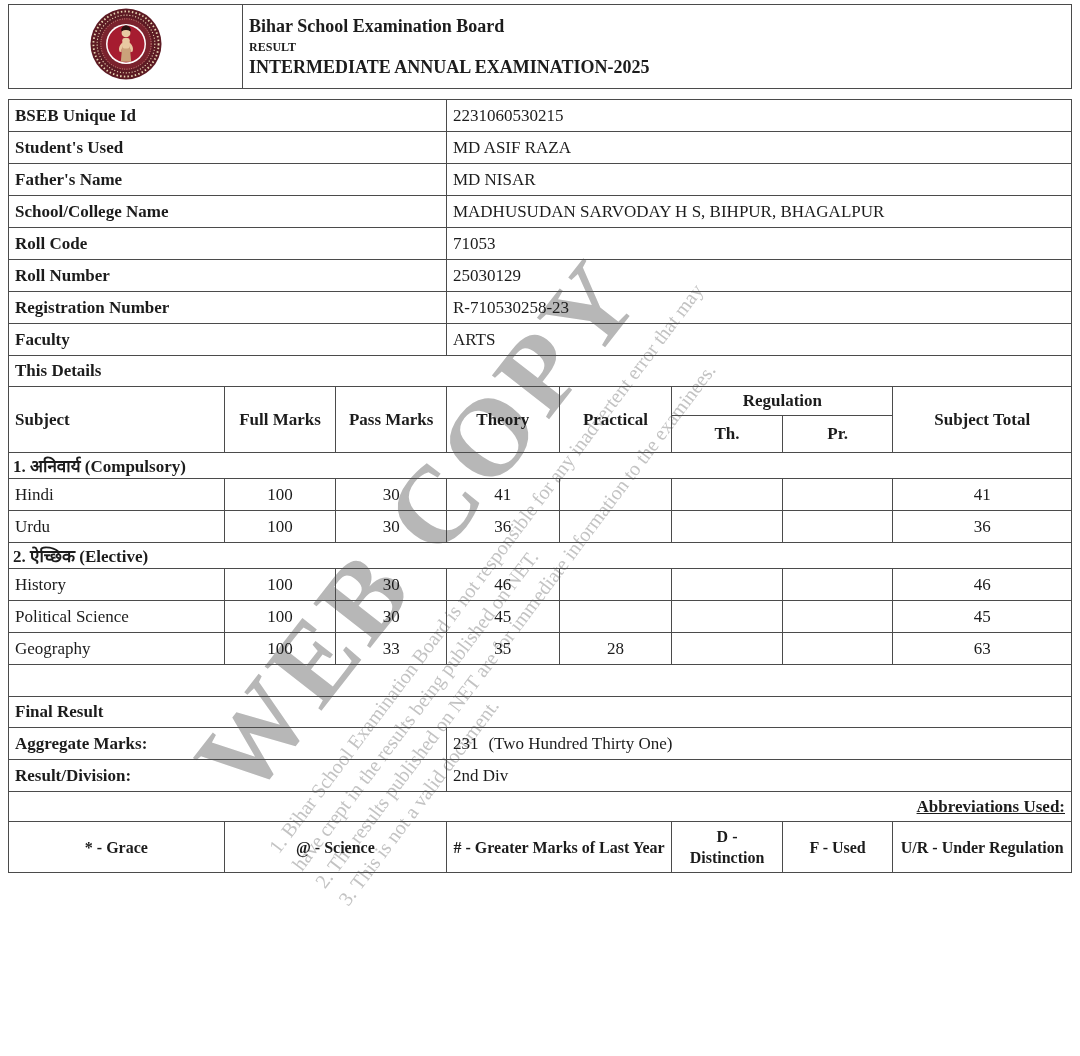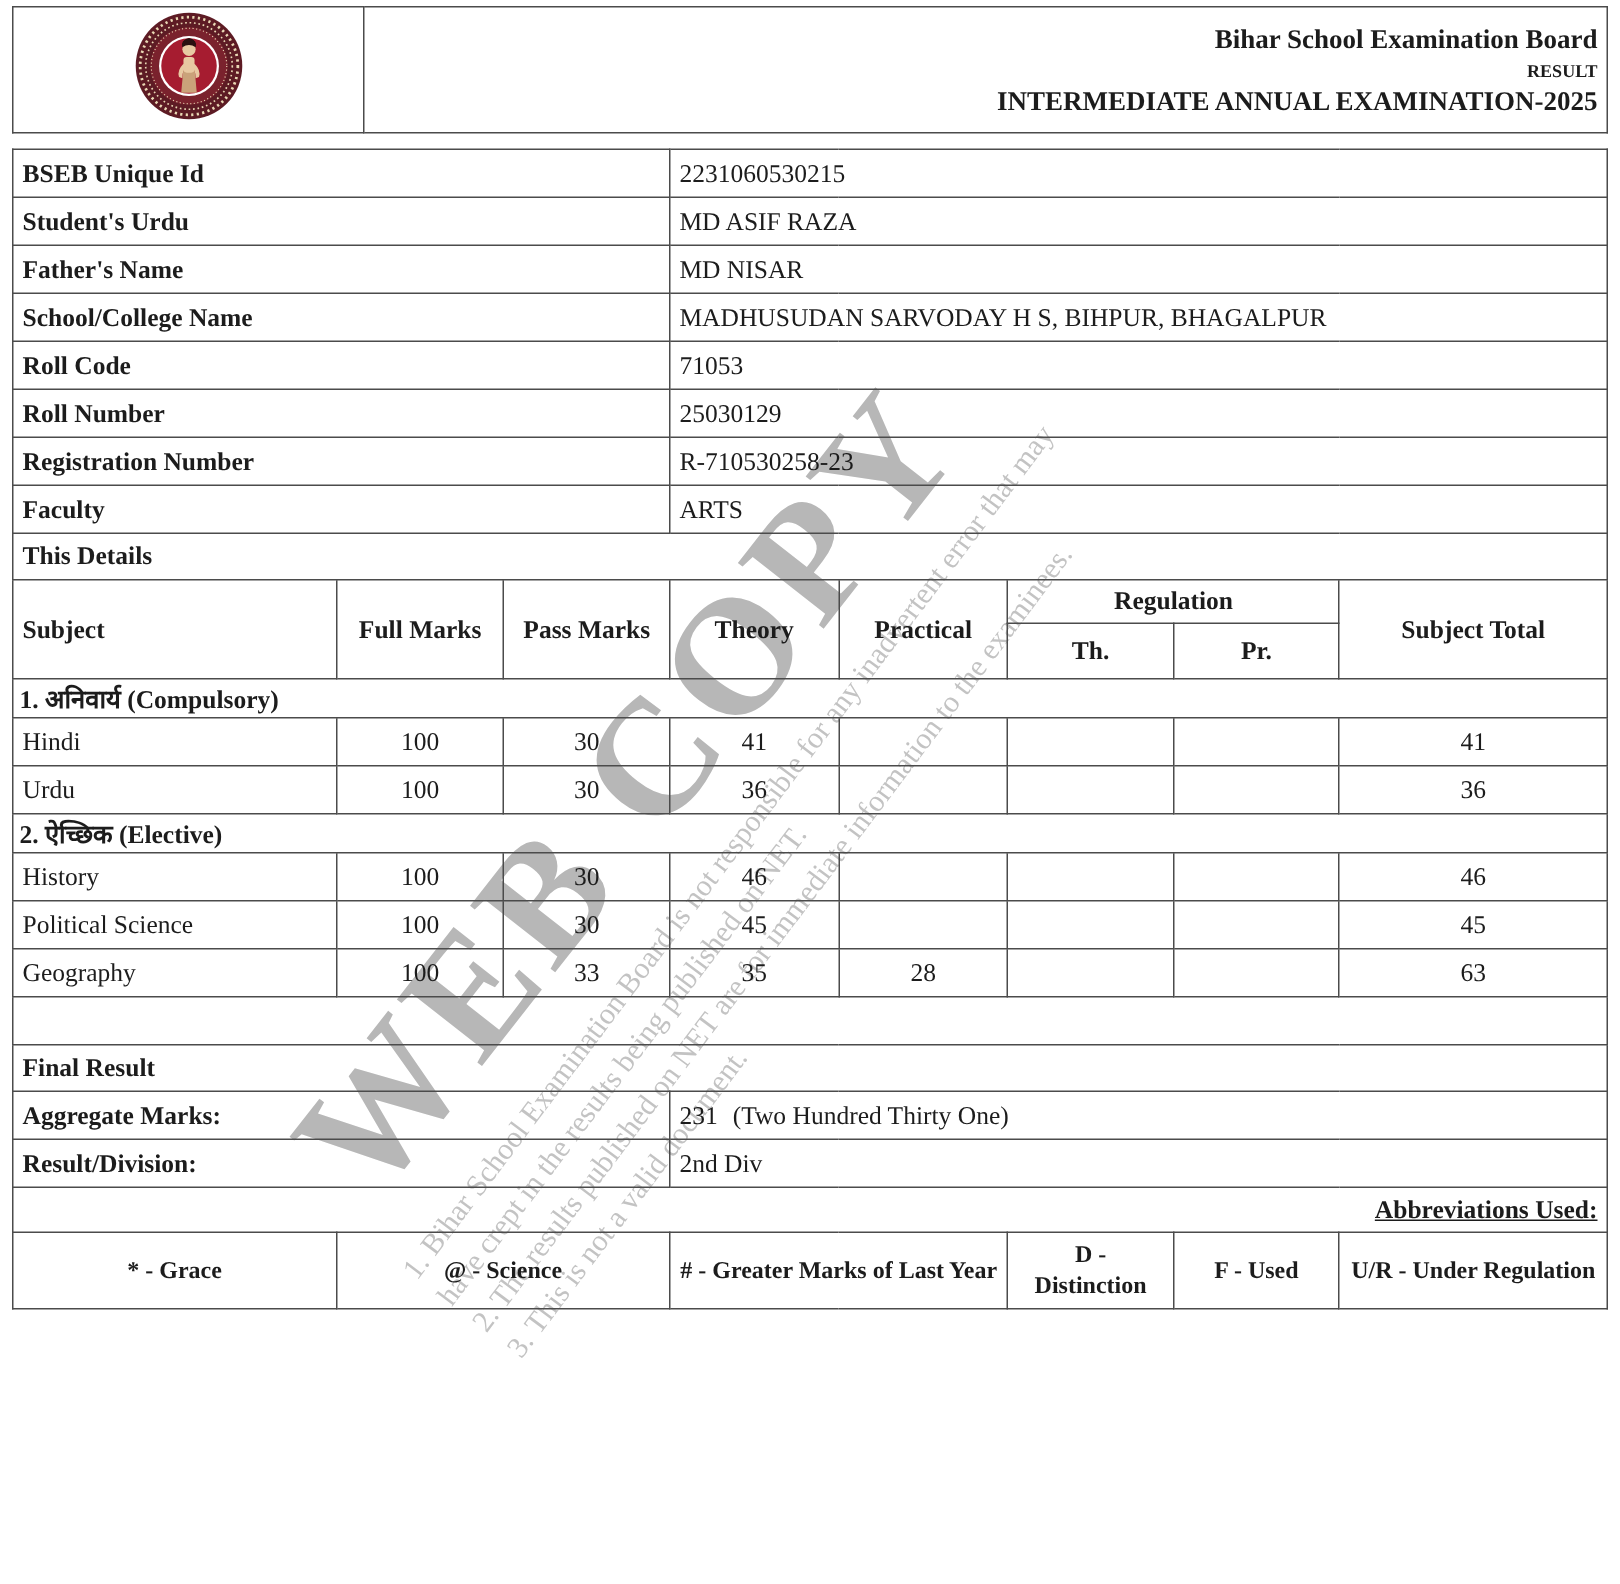--- a/index.html
+++ b/index.html
@@ -21,21 +21,21 @@
     position:absolute;left:262px;top:842px;
     transform:rotate(-53deg);transform-origin:0 0;
     font-size:20px;line-height:29px;color:#c3c3c3;white-space:nowrap;
   }
   
   .content{position:absolute;inset:0;z-index:1;padding:4px 8px;box-sizing:border-box;}
   table{border-collapse:collapse;width:100%;table-layout:fixed;background:transparent;}
   td,th{border:1px solid #4b4b4b;font-size:17px;padding:2px 6px;vertical-align:middle;background:transparent;}
   .hdr-table{height:83px;}
   .hdr-logo-cell{width:20.8%;text-align:center;}
-  .hdr-title-cell{text-align:right;}
+  .hdr-title-cell{text-align:left;}
   .hdr-line1,.hdr-line3{font-weight:bold;font-size:18px;line-height:21px;}
   .hdr-line2{font-weight:bold;font-size:12px;line-height:20px;}
   .main-table{margin-top:10px;}
   .lbl{font-weight:bold;}
   .row-std td{height:27px;}
   .num{text-align:center;}
   .marks-head td{font-weight:bold;text-align:center;}
   .sec-row td{font-weight:bold;height:21px;padding:1px 4px;}
   .subj-cell{padding-left:6px;margin-top:23px;}
   .empty-row td{height:27px;}
@@ -102,21 +102,21 @@
       <col style="width:10.4%">
         <col style="width:16.8%">
     </colgroup>
 
     <tbody>
         <tr class="row-std">
       <td colspan="3" class="lbl">BSEB Unique Id</td>
       <td colspan="5">2231060530215</td>
     </tr>
     <tr class="row-std">
-      <td colspan="3" class="lbl">Student's Urdu</td>
+      <td colspan="3" class="lbl">Student's Used</td>
       <td colspan="5">MD ASIF RAZA</td>
     </tr>
     <tr class="row-std">
       <td colspan="3" class="lbl">Father's Name</td>
       <td colspan="5">MD NISAR</td>
     </tr>
     <tr class="row-std">
       <td colspan="3" class="lbl">School/College Name</td>
       <td colspan="5">MADHUSUDAN SARVODAY H S, BIHPUR, BHAGALPUR</td>
     </tr>

